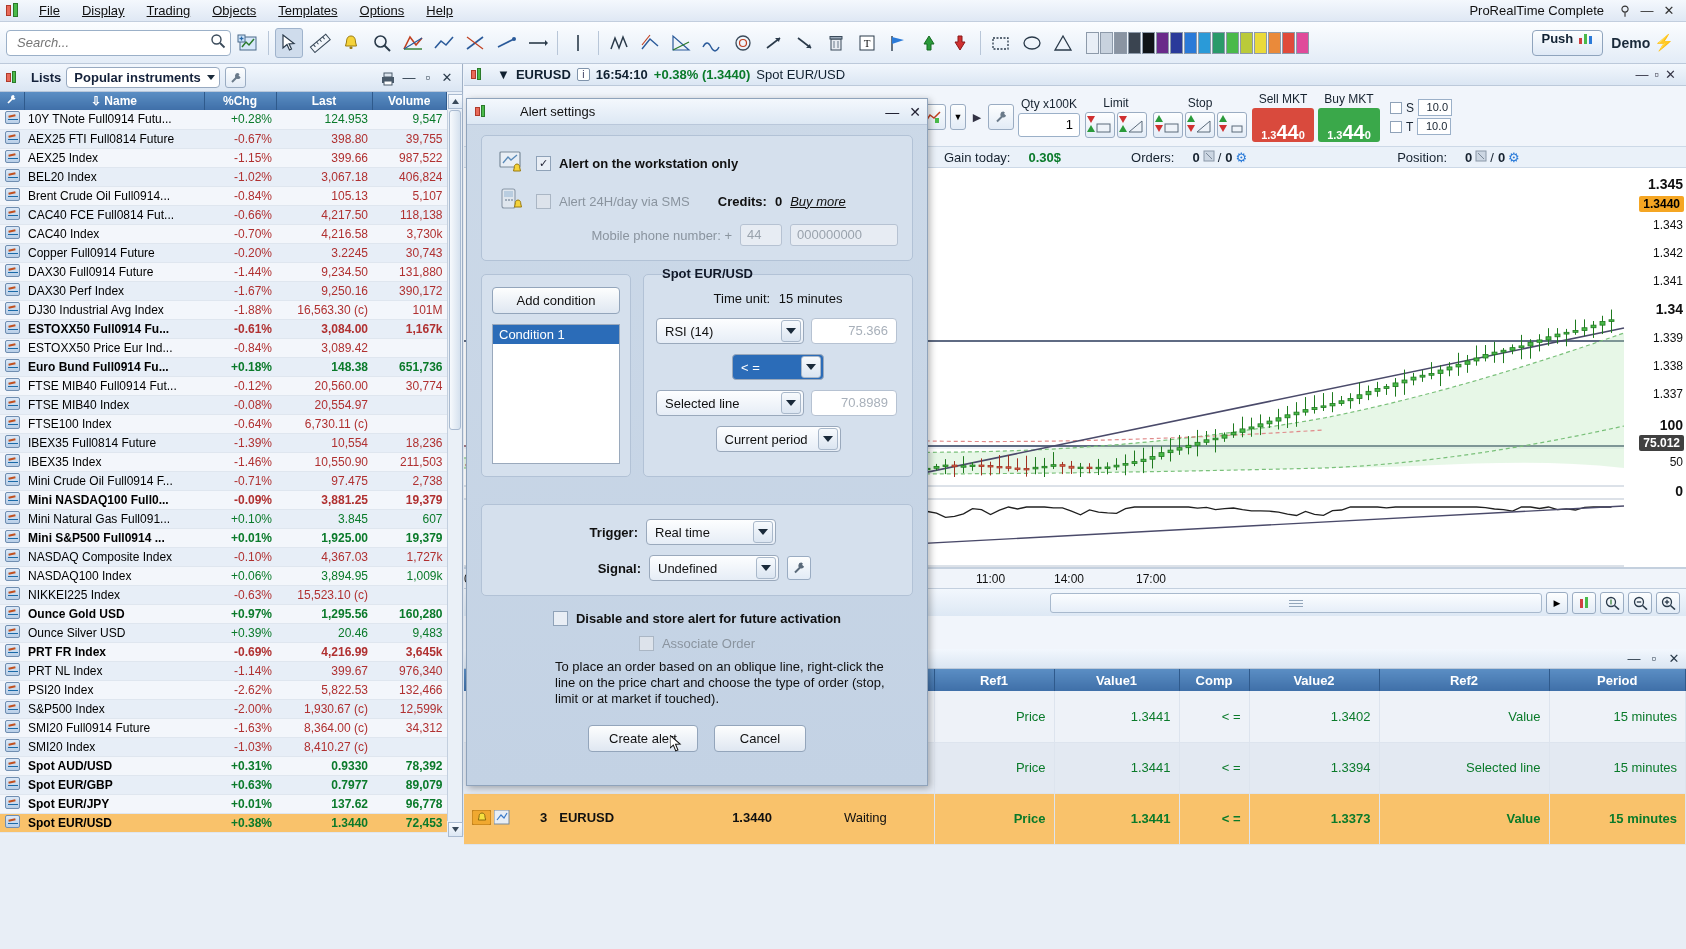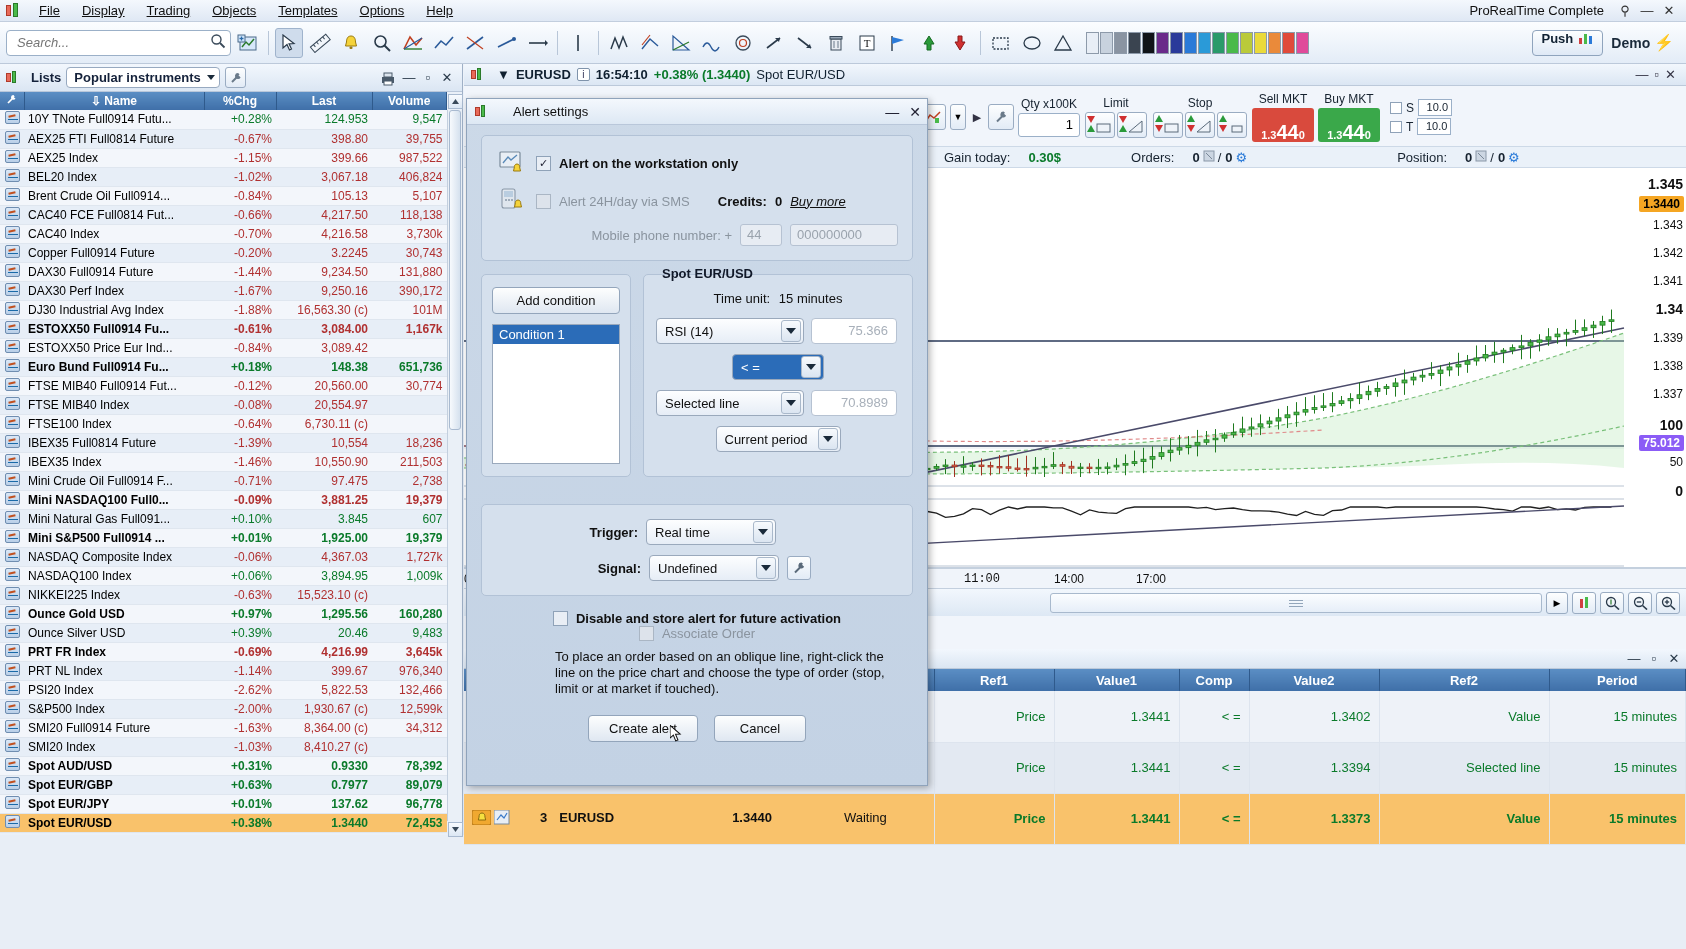--- a/index.html
+++ b/index.html
@@ -118,21 +118,21 @@
   .smallin { width:34px;height:17px;border:1px solid #9bb0c8;background:#fff;font-size:11px;text-align:right;padding-right:3px;line-height:15px;}
 
   .statline { height:22px; display:flex; align-items:center; font-size:13px; color:#16222f; border-top:1px solid #cdd9e7; border-bottom:1px solid #cdd9e7; background:#eaf1f9;}
   .statline .i { padding:0 18px; }
   .gain { color:#0a7a2a; font-weight:bold;}
 
   .plot-area { position:relative; height:400px; background:#fff; border-bottom:1px solid #c4d0de; overflow:hidden;}
   .axis-lbl { position:absolute; right:3px; font-size:12px; color:#101010; }
   .axis-lbl.b { font-weight:bold; }
   .price-tag { position:absolute; right:2px; background:#f5a623; color:#000; font-weight:bold; font-size:12px; padding:1px 4px; border-radius:2px;}
-  .price-tag.rsi { background:#8b5cf6; color:#fff; }
+  .price-tag.rsi { background:#404040; color:#fff; }
   .time-axis { height:20px; background:#f0f4fa; border-top:1px solid #c4d0de; position:relative; font-size:12px; color:#101010;}
   .time-axis span { position:absolute; top:3px; }
   .time-axis span.bold { font-weight:bold; }
 
   .chart-bottombar { height:28px; display:flex; align-items:center; gap:4px; padding:0 6px; background:linear-gradient(#f2f7fd,#dde8f4); border-top:1px solid #c3cfde;}
   .hscroll { flex:1; height:20px; background:linear-gradient(#fbfdff,#e6eef8); border:1px solid #a8b9cd; border-radius:3px; position:relative;}
   .hscroll .grip { position:absolute; left:50%; top:6px; width:14px; height:7px; transform:translateX(-50%); background:repeating-linear-gradient(#93a6bb,#93a6bb 1px,transparent 1px,transparent 3px);}
 
   
   .alerts-win { position:absolute; left:464px; top:649px; right:0; bottom:0; background:#eef3f9;}
@@ -144,21 +144,21 @@
   table.alerts tr.r2 td { background:#e3e9f2; }
   table.alerts tr.r3 td { background:#f9c26b; color:#101010; font-weight:bold;}
   table.alerts tr.r3 td.g { color:#0a7a2a; }
 
   
   .dialog {
     position:absolute; left:466px; top:98px; width:462px; height:688px;
     background: linear-gradient(#ccd9e8,#c3d2e4);
     border:1px solid #8fa3bb; box-shadow: 2px 2px 7px rgba(0,0,0,.3);
   }
-  .dlg-title { height:26px; display:flex; align-items:center; gap:18px; padding:0 6px; background:linear-gradient(#f4f8fd,#dde8f4); border-bottom:1px solid #b9c7da;}
+  .dlg-title { height:26px; display:flex; align-items:center; gap:25px; padding:0 6px; background:linear-gradient(#f4f8fd,#dde8f4); border-bottom:1px solid #b9c7da;}
   .dlg-title .t { font-size:13px; color:#101010;}
   .dlg-title .btns { margin-left:auto; display:flex; gap:10px; font-size:14px; color:#223;}
   .dlg-body { padding:10px 14px; }
   .group { background:#d5e0ed; border:1px solid #b2c2d6; border-radius:5px; margin-bottom:13px; position:relative;}
   .g-legend { position:absolute; top:-9px; left:14px; background:transparent; font-weight:bold; font-size:13px; color:#101828; padding:0 4px;}
   .row { display:flex; align-items:center; gap:8px; }
   .chk { width:15px;height:15px;border:1px solid #8fa2b8; background:#e9eef5; display:flex;align-items:center;justify-content:center; font-size:11px; color:#223;}
   .chk.dis { background:#dde3eb; border-color:#aab6c4; color:#aab6c4;}
   .lbl-b { font-weight:bold; font-size:13px; color:#101010;}
   .lbl-d { font-size:13px; color:#8a949f;}
@@ -613,21 +613,21 @@
             <tr class="bold">
               <td class="c-icon"><span class="chart-ico"></span></td>
               <td class="c-name">Mini S&amp;P500 Full0914 ...</td>
               <td class="c-num up">+0.01%</td>
               <td class="c-num up">1,925.00</td>
               <td class="c-num up">19,379</td>
             </tr>
             <tr>
               <td class="c-icon"><span class="chart-ico"></span></td>
               <td class="c-name">NASDAQ Composite Index</td>
-              <td class="c-num dn">-0.06%</td>
+              <td class="c-num dn">-0.10%</td>
               <td class="c-num dn">4,367.03</td>
               <td class="c-num dn">1,727k</td>
             </tr>
             <tr>
               <td class="c-icon"><span class="chart-ico"></span></td>
               <td class="c-name">NASDAQ100 Index</td>
               <td class="c-num up">+0.06%</td>
               <td class="c-num up">3,894.95</td>
               <td class="c-num up">1,009k</td>
             </tr>
@@ -1176,21 +1176,21 @@
     </div>
 
     <div class="time-axis">
       <span style="left:0px;">00</span>
       <span style="left:36px;">17:00</span>
       <span style="left:115px;">20:00</span>
       <span class="bold" style="left:198px;font-size:14px;">Aug</span>
       <span style="left:262px;">02:00</span>
       <span style="left:344px;">05:00</span>
       <span style="left:426px;">08:00</span>
-      <span style="left:500px;font-family:Liberation Mono, monospace;">11:00</span>
+      <span style="left:512px;">11:00</span>
       <span style="left:590px;">14:00</span>
       <span style="left:672px;">17:00</span>
     </div>
 
     <div class="chart-bottombar">
       <div class="hscroll" style="margin-left:580px;">
           <div class="grip"></div>
         </div>
       <div class="sqbtn" style="width:22px;height:22px;">
           <span style="font-size:9px;">▶</span>
@@ -1402,21 +1402,21 @@
           <div class="sqbtn" style="width:24px;height:24px;">
             <svg width="14" height="14">
                 <path d="M9.5 1.5 a3 3 0 1 0 2.6 4.3 L10 3.8 L11 2.8 Z" fill="#5a6a7a"></path>
                 <line x1="3" y1="11.5" x2="8.5" y2="6" stroke="#5a6a7a" stroke-width="2"></line>
               </svg>
           </div>
         </div>
       </div>
 
       <div style="padding:2px 6px 0 6px;">
-        <div class="row" style="justify-content:center; ">
+        <div class="row" style="justify-content:center; margin-bottom:10px;">
           <span class="chk"></span>
           <span class="lbl-b">Disable and store alert for future activation</span>
         </div>
         <div class="row" style="justify-content:center; margin-bottom:8px;">
           <span class="chk dis"></span>
           <span class="lbl-d">Associate Order</span>
         </div>
         <div class="note" style="padding-left:68px; padding-right:20px;">To place an order based on an oblique line, right-click the line on the price chart and choose the type of order (stop, limit or at market if touched).</div>
         <div class="row" style="justify-content:center; gap:16px; margin-top:18px; position:relative;">
           <div class="btn" style="width:110px;">Create alert</div>

